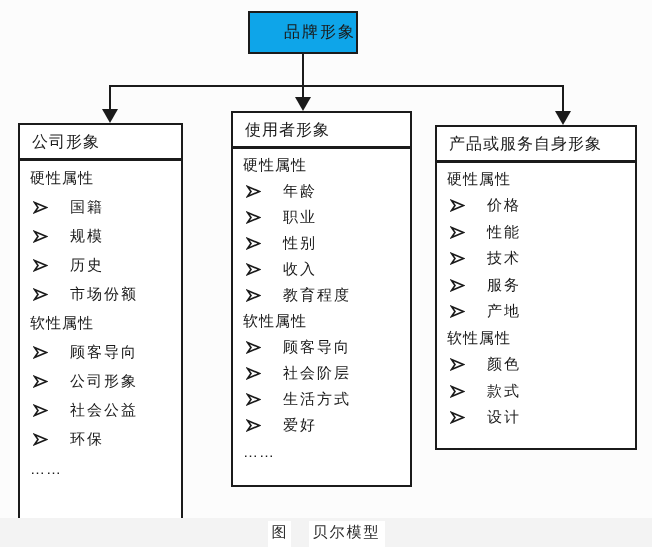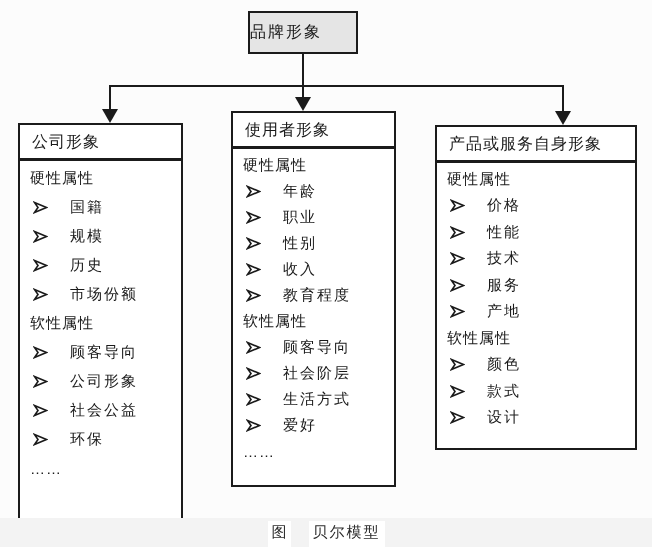--- a/index.html
+++ b/index.html
@@ -13,31 +13,31 @@
     background:#fcfcfc;
     overflow:hidden;
     color:#1a1a1a;
   }
   .connectors{
     position:absolute;left:0;top:0;width:652px;height:547px;
     pointer-events:none;
   }
   .root-box{
     position:absolute;left:248px;top:11px;width:106px;height:39px;
-    border:2px solid #1b1b1b;background:#e5e5e5;
-    display:flex;align-items:center;justify-content:flex-start;
+    border:2px solid #1b1b1b;background:#0ea5e9;
+    display:flex;align-items:center;justify-content:flex-end;
     font-size:16px;letter-spacing:2px;
   }
   .box{
     position:absolute;
     border:2px solid #1b1b1b;background:#ffffff;
     box-sizing:border-box;
   }
   .box-company{left:18px;top:123px;width:165px;height:398px;}
-  .box-user{left:231px;top:111px;width:165px;height:376px;}
+  .box-user{left:231px;top:111px;width:181px;height:376px;}
   .box-product{left:428px;top:125px;width:202px;height:325px;margin-left:7px;}
   .box-title{
     padding:7px 6px 5px 12px;
     border-bottom:3px solid #1b1b1b;
     font-size:16px;
     letter-spacing:1px;
     white-space:nowrap;
   }
   .box-body{padding-top:3px;}
   .row{

